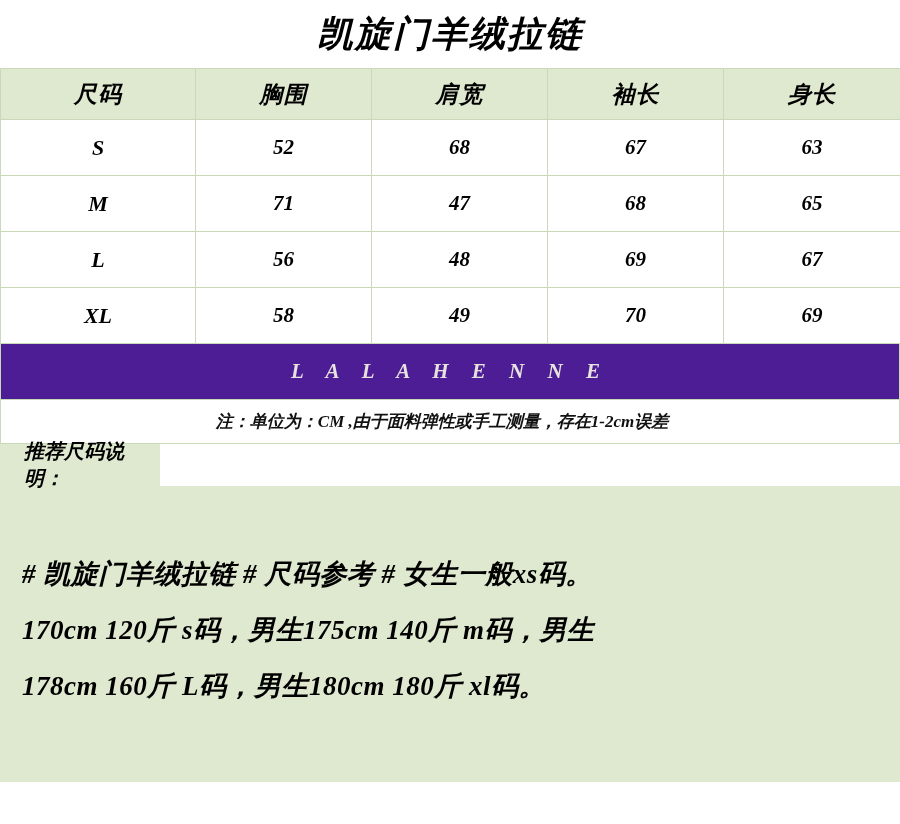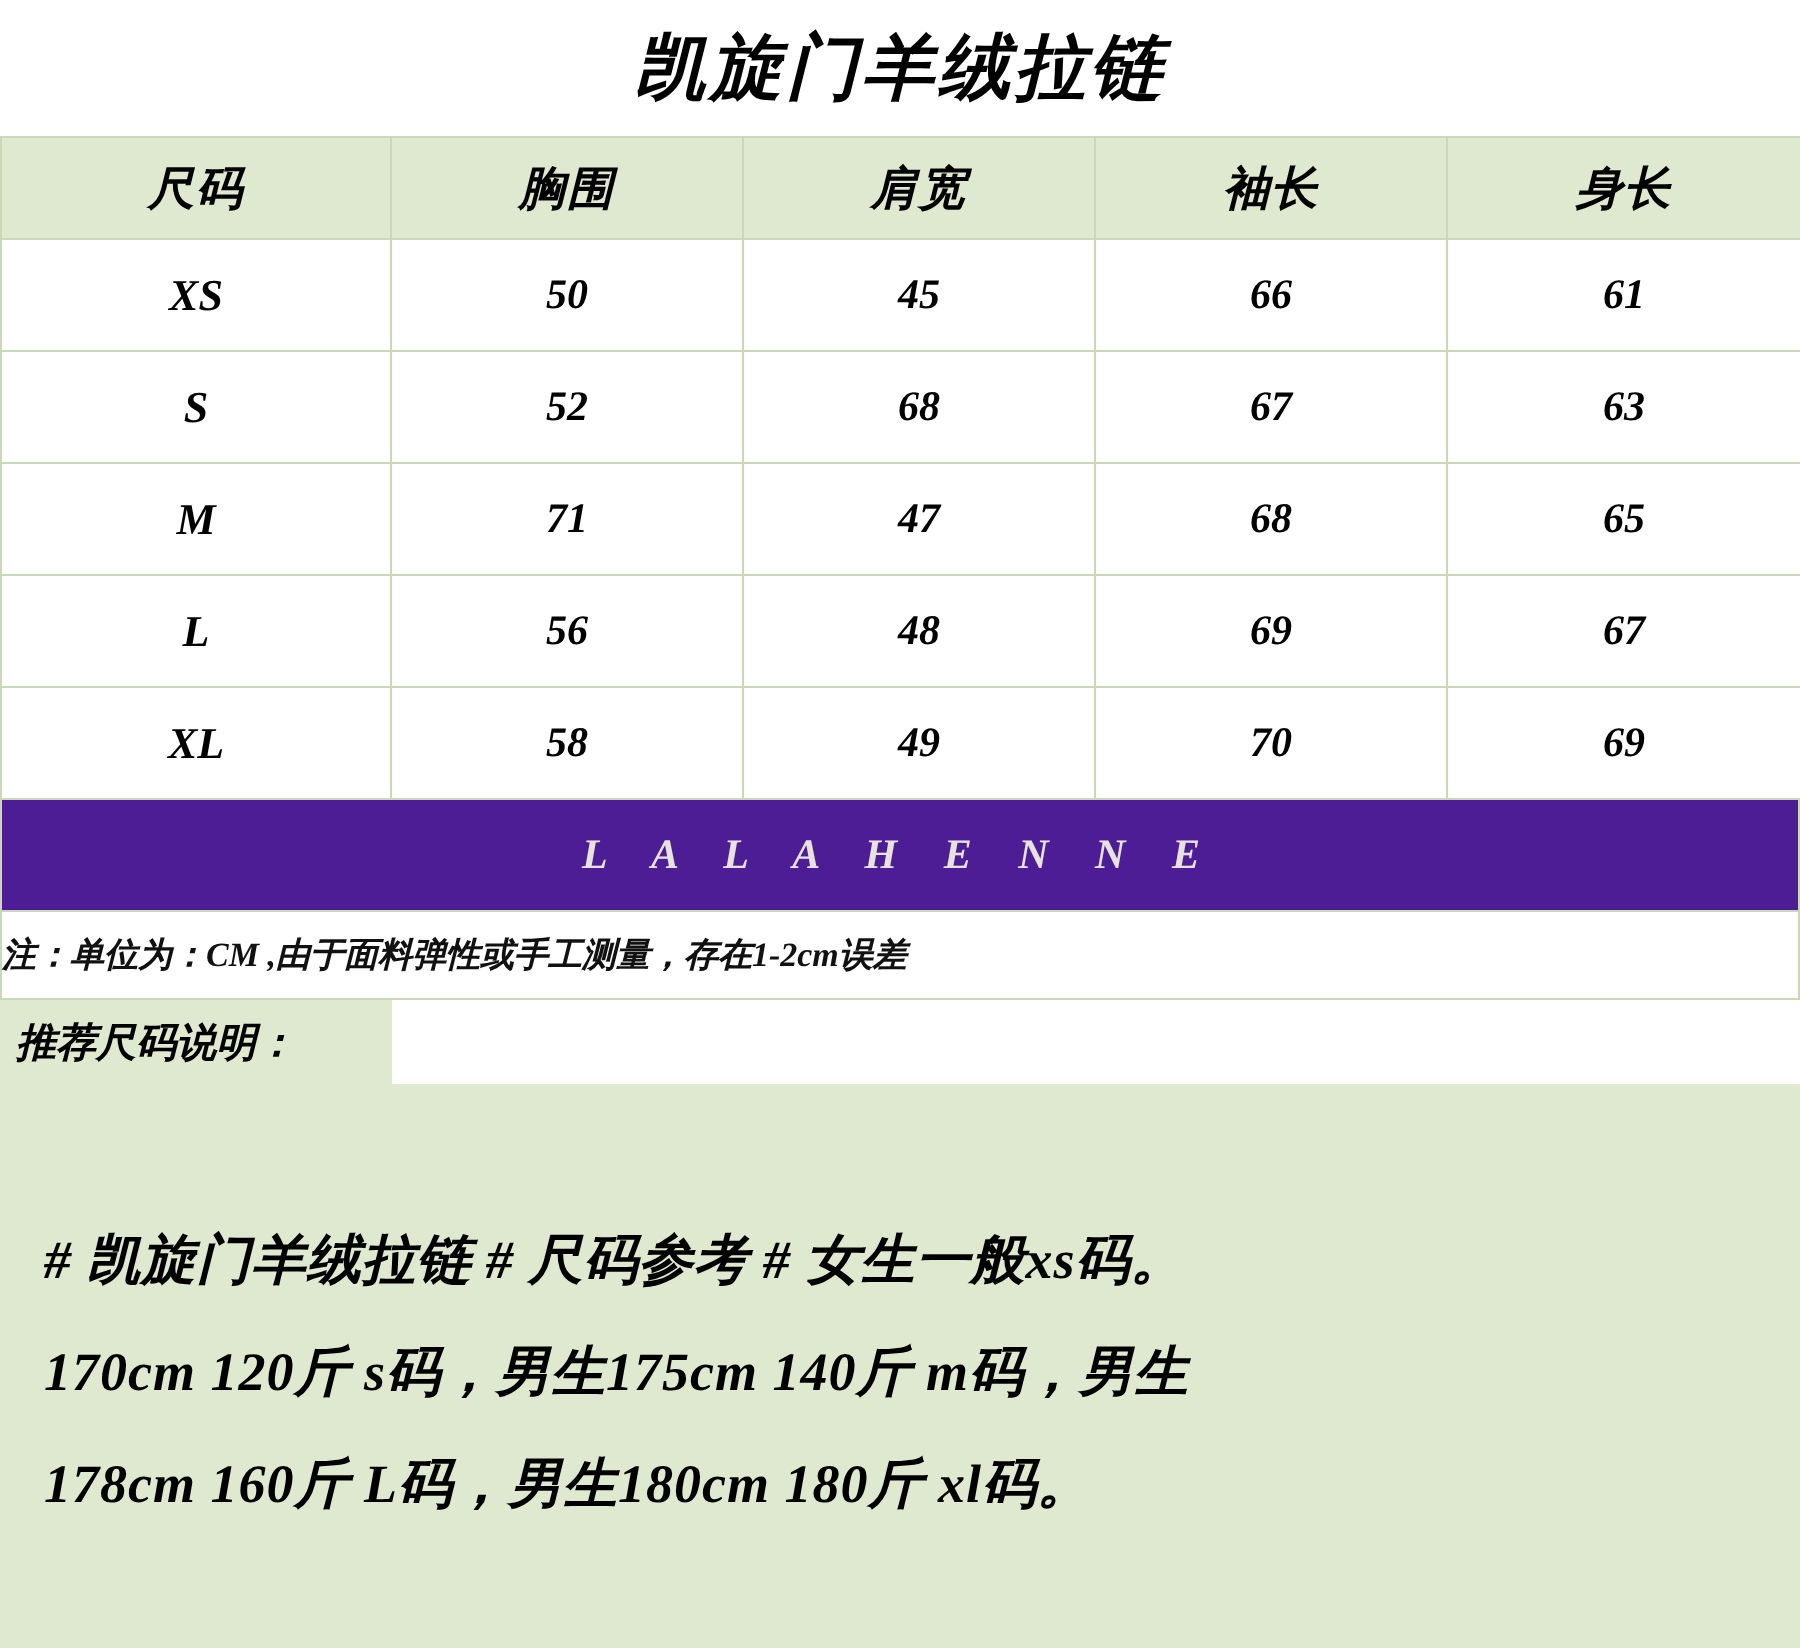--- a/index.html
+++ b/index.html
@@ -90,45 +90,45 @@
   }
 
   
   .note-row {
     height: 44px;
     border-left: 1px solid #c9d9b8;
     border-right: 1px solid #c9d9b8;
     border-bottom: 1px solid #c9d9b8;
     display: flex;
     align-items: center;
-    justify-content: flex-start;
+    justify-content: center;
     padding-right: 16px;
     background: #ffffff;
     box-sizing: border-box;
   }
   .note-text {
     font-size: 17px;
     color: #111111;
     font-weight: bold;
   }
 
   
   .rec-label-row {
     height: 42px;
     display: flex;
     align-items: center;
     background: #ffffff;
   }
   .rec-label {
     background: #dfe9cf;
     height: 42px;
-    width: 196px;
-    display: flex;
-    align-items: center;
-    padding-left: 8px;
+    width: 160px;
+    display: flex;
+    align-items: center;
+    padding-left: 24px;
     box-sizing: border-box;
     font-size: 20px;
     font-weight: bold;
     color: #000000;
   }
 
   
   .desc-block {
     background: #dfe9cf;
     height: 296px;
@@ -165,27 +165,20 @@
       <tr>
         <th>尺码</th>
         <th>胸围</th>
         <th>肩宽</th>
         <th>袖长</th>
         <th>身长</th>
       </tr>
     </thead>
     <tbody>
       <tr>
-        <td class="sizecol">XS</td>
-        <td>50</td>
-        <td>45</td>
-        <td>66</td>
-        <td>61</td>
-      </tr>
-      <tr>
         <td class="sizecol">S</td>
         <td>52</td>
         <td>68</td>
         <td>67</td>
         <td>63</td>
       </tr>
       <tr>
         <td class="sizecol">M</td>
         <td>71</td>
         <td>47</td>

